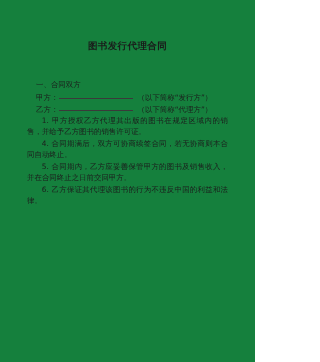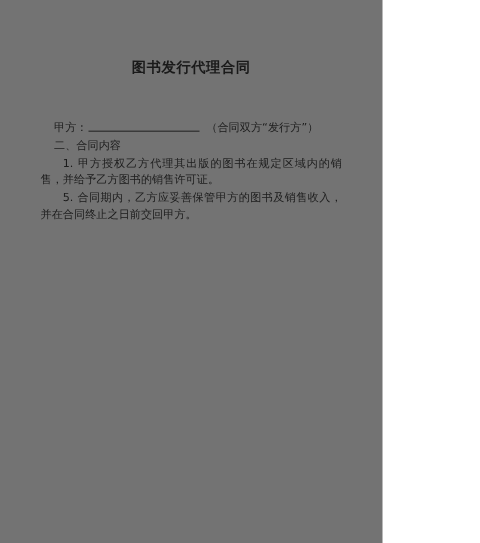--- a/index.html
+++ b/index.html
@@ -8,21 +8,21 @@
     padding: 0;
     background: #ffffff;
   }
   body {
     font-family: "DejaVu Sans", "Liberation Sans", sans-serif;
   }
   .page {
     position: relative;
     width: 255px;
     height: 362px;
-    background: #737373;
+    background: #15803d;
     overflow: hidden;
     box-sizing: border-box;
   }
   .doc-title {
     position: absolute;
     top: 40px;
     left: 0;
     width: 255px;
     text-align: center;
     font-size: 9.5px;
@@ -67,29 +67,32 @@
 </style>
 </head>
 <body>
 
 <div class="page">
 
   <div class="doc-title">图书发行代理合同</div>
 
   <div class="body-block">
 
+    <p class="para section">一、合同双方</p>
 
-    <p class="para section"><span>甲方：</span><span class="blank blank-lg"></span><span class="sp"></span><span>（合同双方“发行方”）</span></p>
+    <p class="para section"><span>甲方：</span><span class="blank blank-lg"></span><span class="sp"></span><span>（以下简称“发行方”）</span></p>
 
+    <p class="para section"><span>乙方：</span><span class="blank blank-lg"></span><span class="sp"></span><span>（以下简称“代理方”）</span></p>
 
-    <p class="para section">二、合同内容</p>
 
     <p class="para indent">1. 甲方授权乙方代理其出版的图书在规定区域内的销售，并给予乙方图书的销售许可证。</p>
 
 
 
+    <p class="para indent">4. 合同期满后，双方可协商续签合同，若无协商则本合同自动终止。</p>
 
     <p class="para indent">5. 合同期内，乙方应妥善保管甲方的图书及销售收入，并在合同终止之日前交回甲方。</p>
 
+    <p class="para indent">6. 乙方保证其代理该图书的行为不违反中国的利益和法律。</p>
 
 
   </div>
 </div>
 
 </body></html>

